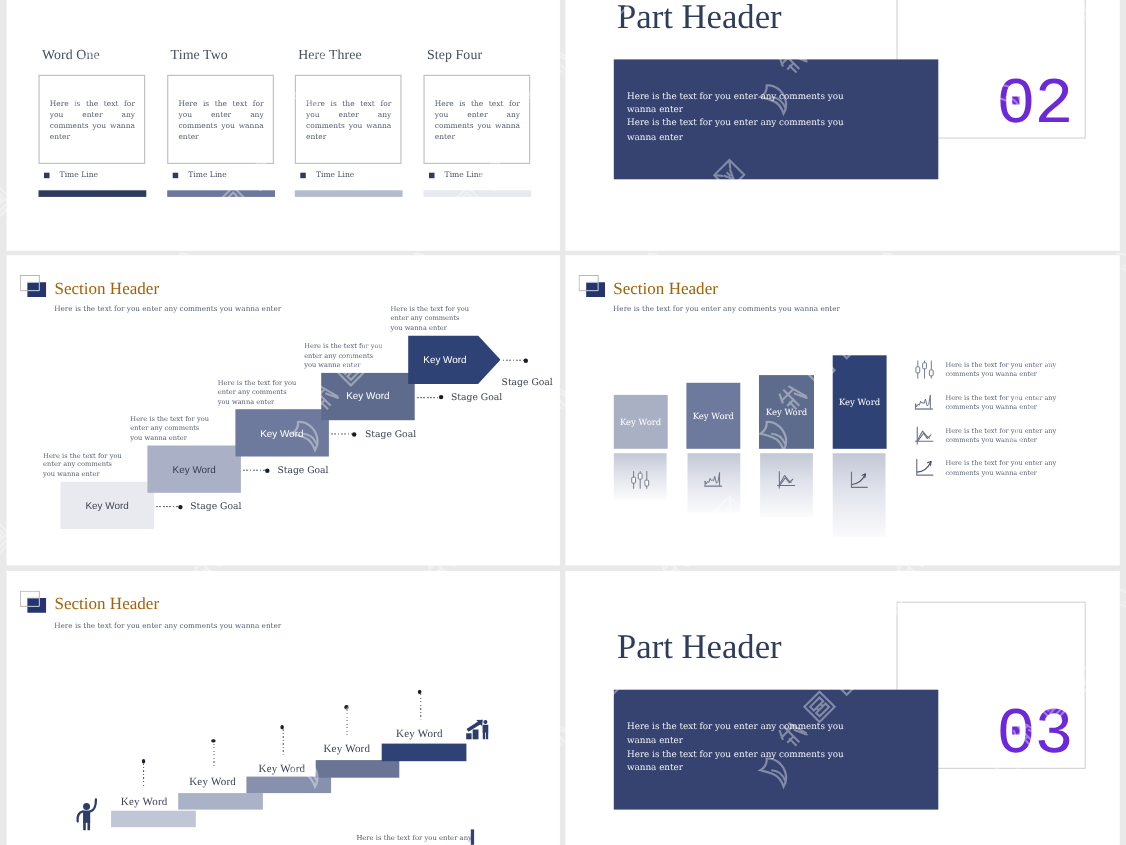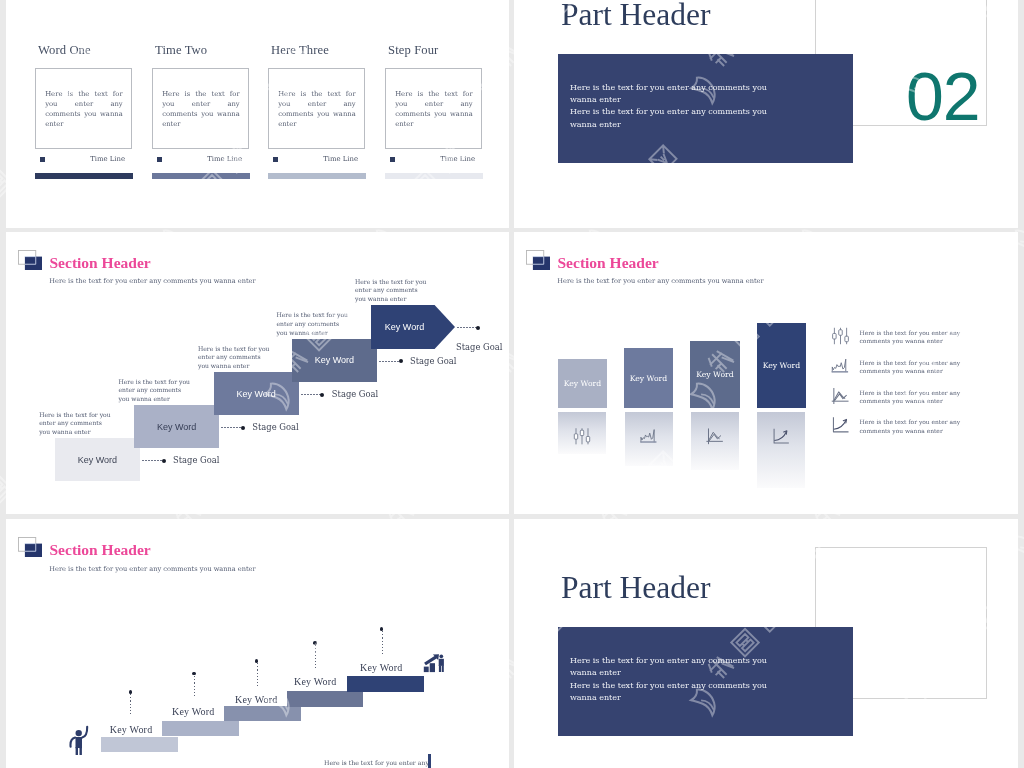--- a/index.html
+++ b/index.html
@@ -21,38 +21,38 @@
       letter-spacing:.1px;position:absolute;top:97.3px;left:3.1px;white-space:nowrap;}
   .step-box{position:absolute;top:122.5px;left:0;width:97px;height:81px;
       border:1px solid #b9bcc2;box-sizing:border-box;}
   .step-body{position:absolute;top:20px;left:9.2px;width:77.5px;
       font-family:"DejaVu Serif",serif;font-size:6.8px;line-height:10px;
       color:#555d70;text-align:justify;}
   .step-body:after{content:"";display:inline-block;width:100%;}
   .tl-row{position:absolute;top:211.7px;left:5px;}
   .tl-sq{position:absolute;left:0;top:0;width:4.5px;height:4.5px;background:#2e3b5e;}
   .tl-txt{position:absolute;left:14.2px;top:-2.1px;font-size:6.9px;color:#4b5366;
-      font-family:"DejaVu Serif",serif;white-space:nowrap;margin-left:36px;}
+      font-family:"DejaVu Serif",serif;white-space:nowrap;}
   .tl-bar{position:absolute;top:227.5px;left:0;width:98px;height:5.5px;}
 
   
   .ph-outline{position:absolute;left:301px;top:28px;width:172px;height:152px;
       border:1px solid #d2d2d2;box-sizing:border-box;}
   .ph-title{position:absolute;left:47px;top:51px;font-family:"Liberation Serif",serif;
       font-size:31.5px;color:#2e3d5c;letter-spacing:0px;white-space:nowrap;}
   .ph-box{position:absolute;left:44px;top:108px;width:295px;height:109px;background:#364370;}
   .ph-text{position:absolute;left:12px;top:28px;width:206px;
       font-family:"DejaVu Serif",serif;font-size:8px;line-height:12.4px;color:#eef0f5;}
-  .ph-num{position:absolute;left:392px;top:107px;font-family:Liberation Sans, sans-serif;
-      font-size:68px;line-height:86px;color:#0f766e;letter-spacing:-1px;}
+  .ph-num{position:absolute;left:392px;top:107px;font-family:Liberation Mono, monospace;
+      font-size:59px;line-height:86px;color:#6d28d9;letter-spacing:-1px;}
 
   
   .sh-icon{position:absolute;left:12.3px;top:18.1px;width:24.2px;height:20.3px;}
   .sh-title{position:absolute;left:43.5px;top:22.3px;font-family:"Liberation Serif",serif;
-      font-size:15.5px;color:#ec4899;white-space:nowrap;font-weight:bold;}
+      font-size:15.5px;color:#a16207;white-space:nowrap;}
   .sh-sub{position:absolute;left:43.3px;top:45.5px;font-family:"DejaVu Serif",serif;
       font-size:6.6px;color:#535c72;white-space:nowrap;}
 
   
   .kbox{position:absolute;height:43px;width:85px;display:flex;align-items:center;
       justify-content:center;font-family:"Liberation Sans",sans-serif;font-size:9px;}
   .karrow{position:absolute;height:44px;}
   .kcap{position:absolute;font-family:"DejaVu Serif",serif;font-size:6.05px;
       line-height:8.8px;color:#545d73;width:74px;}
   .sgoal{position:absolute;font-family:"DejaVu Serif",serif;font-size:8.4px;color:#3e4455;
@@ -339,20 +339,21 @@
     <div class="stlab" style="left:166px;top:187px">Key Word</div>
     <div class="stlab" style="left:229px;top:175.2px">Key Word</div>
     <div class="stlab" style="left:288px;top:157.4px">Key Word</div>
     <div class="stlab" style="left:354px;top:143.2px">Key Word</div>
 
     <div class="s5foot" style="left:318px;top:240px">Here is the text for you enter any</div>
     <div style="position:absolute;left:421.5px;top:235px;width:3.5px;height:14px;background:#2f4275"></div>
   </div>
   <div class="slide" id="s6">
     <div class="ph-outline"></div>
+    <div class="ph-num">03</div>
     <div class="ph-title">Part Header</div>
     <div class="ph-box">
       <div class="ph-text"><span>Here is the text for you enter any comments you wanna enter</span><br><span>Here is the text for you enter any comments you wanna enter</span></div>
     </div>
   </div>
 </div>
 
 <svg class="wmlayer" width="1024" height="768" viewBox="0 0 1024 768">
   <defs>
     <g id="wmtile">

